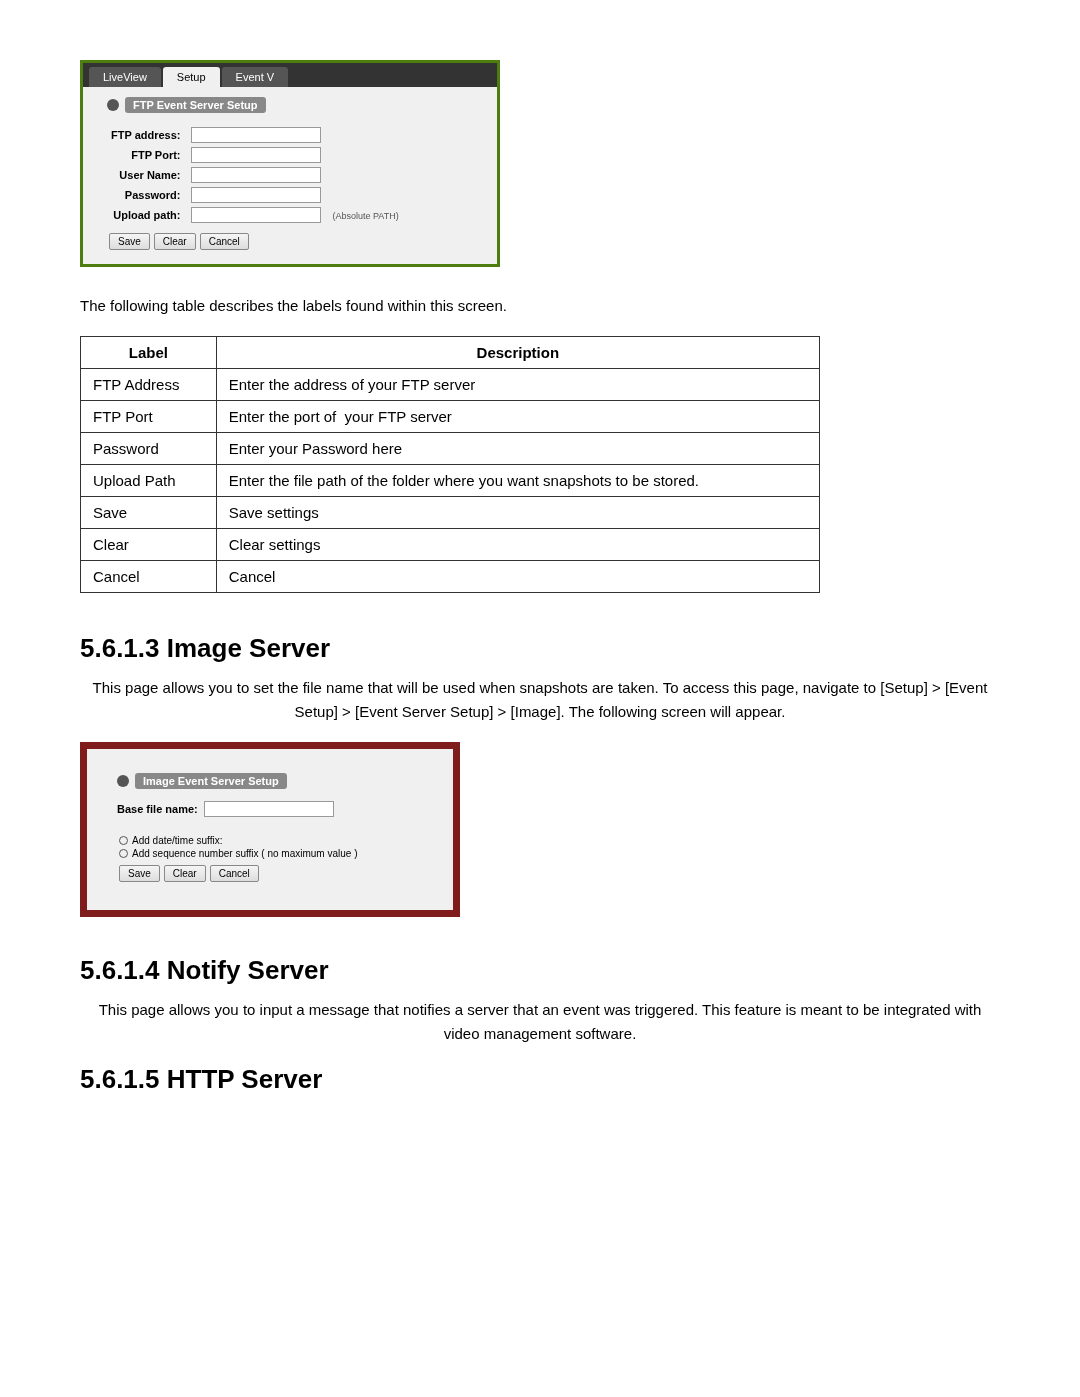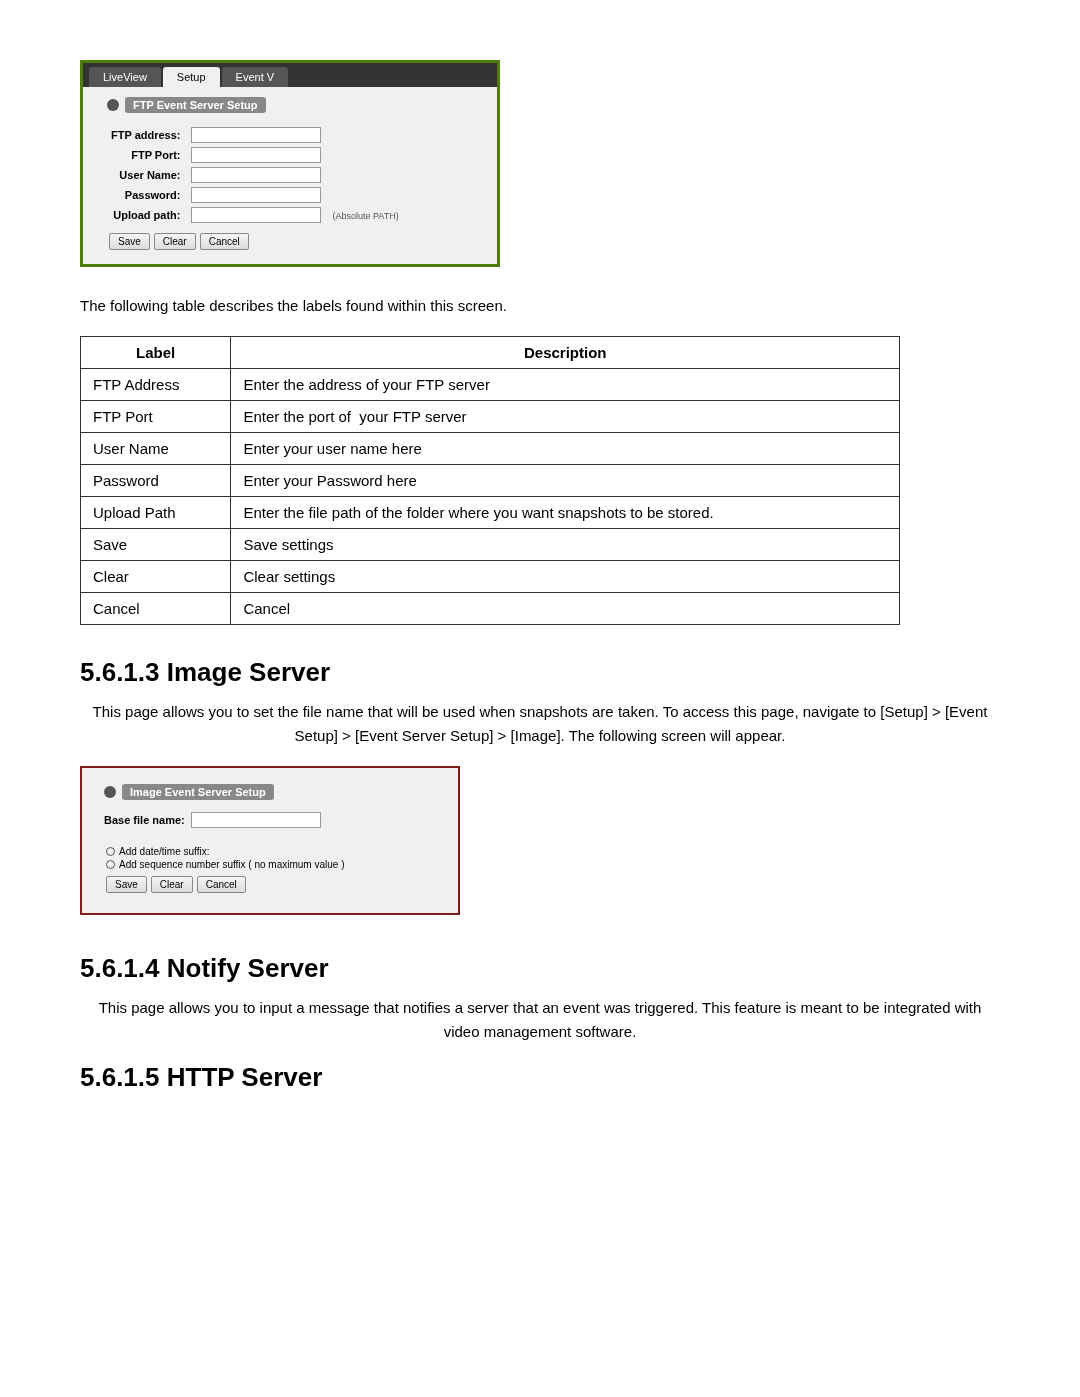--- a/index.html
+++ b/index.html
@@ -125,22 +125,22 @@
     
     .desc-para {
       margin-bottom: 18px;
       font-size: 15px;
       line-height: 1.5;
     }
 
     
     .info-table {
       border-collapse: collapse;
-      width: 820px;
-      margin-bottom: 32px;
+      width: 740px;
+      margin-bottom: 40px;
       font-size: 15px;
     }
 
     .info-table th, .info-table td {
       border: 1px solid #333;
       padding: 7px 12px;
       vertical-align: top;
     }
 
     .info-table th {
@@ -163,24 +163,24 @@
 
     .section-body {
       font-size: 15px;
       line-height: 1.6;
       margin-bottom: 18px;
       text-align: center;
     }
 
     
     .screenshot-box-img {
-      border: 2px solid #7f1d1d;
+      border: 7px solid #7f1d1d;
       background: #f0f0f0;
       display: inline-block;
-      padding: 8px;
+      padding: 16px;
       margin-bottom: 28px;
       width: 380px;
     }
 
     .img-setup-body {
       background: #f0f0f0;
       padding: 8px 14px 12px 14px;
     }
 
     .img-form-row {
@@ -287,24 +287,20 @@
   </tr>
   <tr>
     <td>FTP Address</td>
     <td>Enter the address of your FTP server</td>
   </tr>
   <tr>
     <td>FTP Port</td>
     <td>Enter the port of &nbsp;your FTP server</td>
   </tr>
   <tr>
-    <td>User Name</td>
-    <td>Enter your user name here</td>
-  </tr>
-  <tr>
     <td>Password</td>
     <td>Enter your Password here</td>
   </tr>
   <tr>
     <td>Upload Path</td>
     <td>Enter the file path of the folder where you want snapshots to be stored.</td>
   </tr>
   <tr>
     <td>Save</td>
     <td>Save settings</td>

